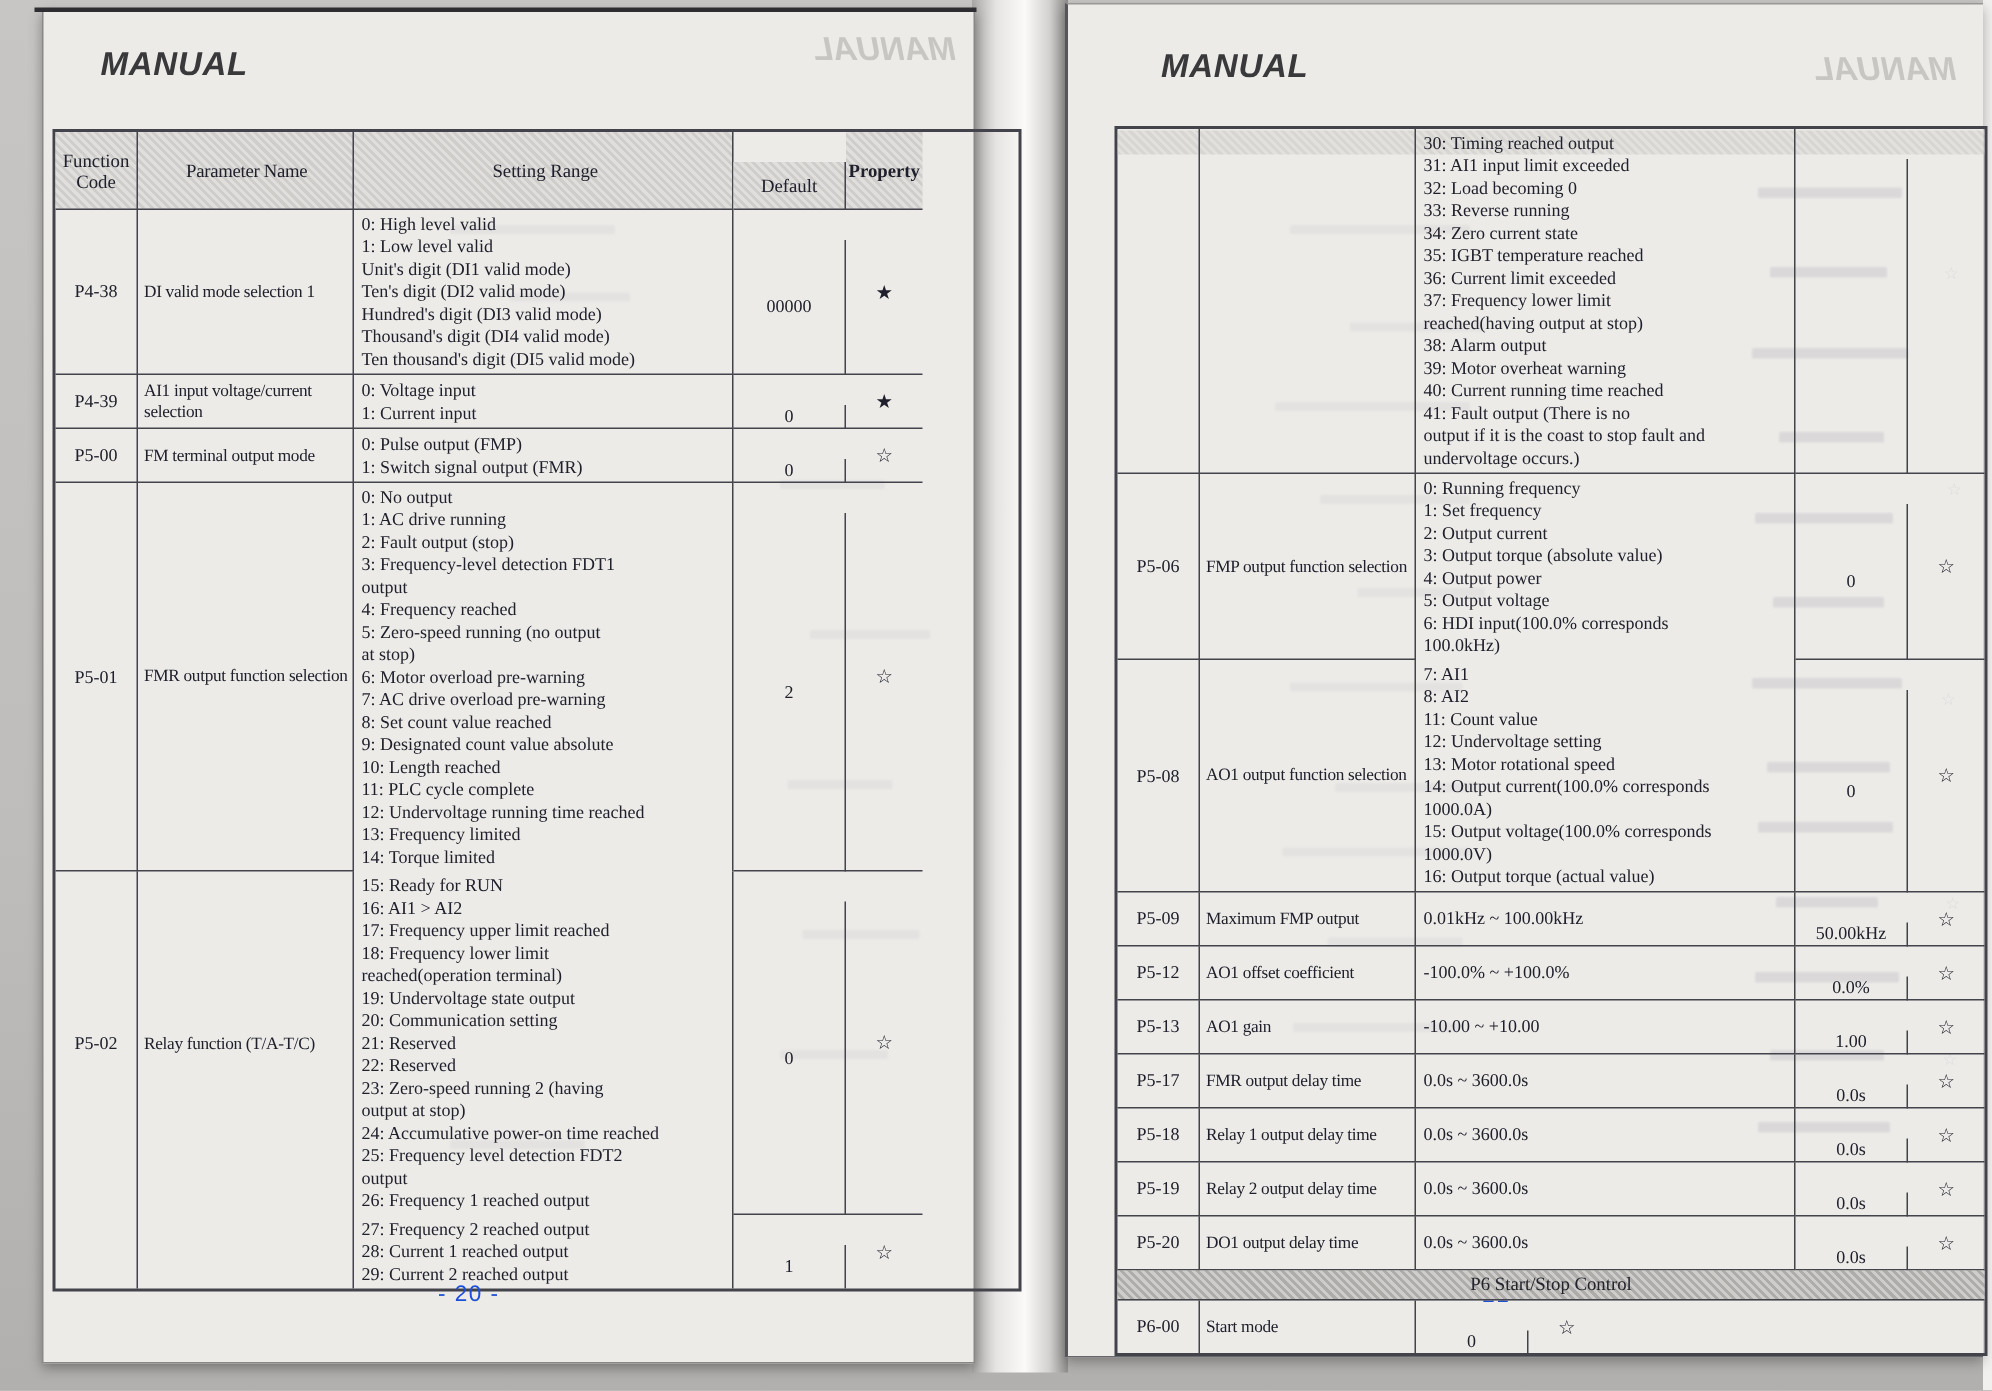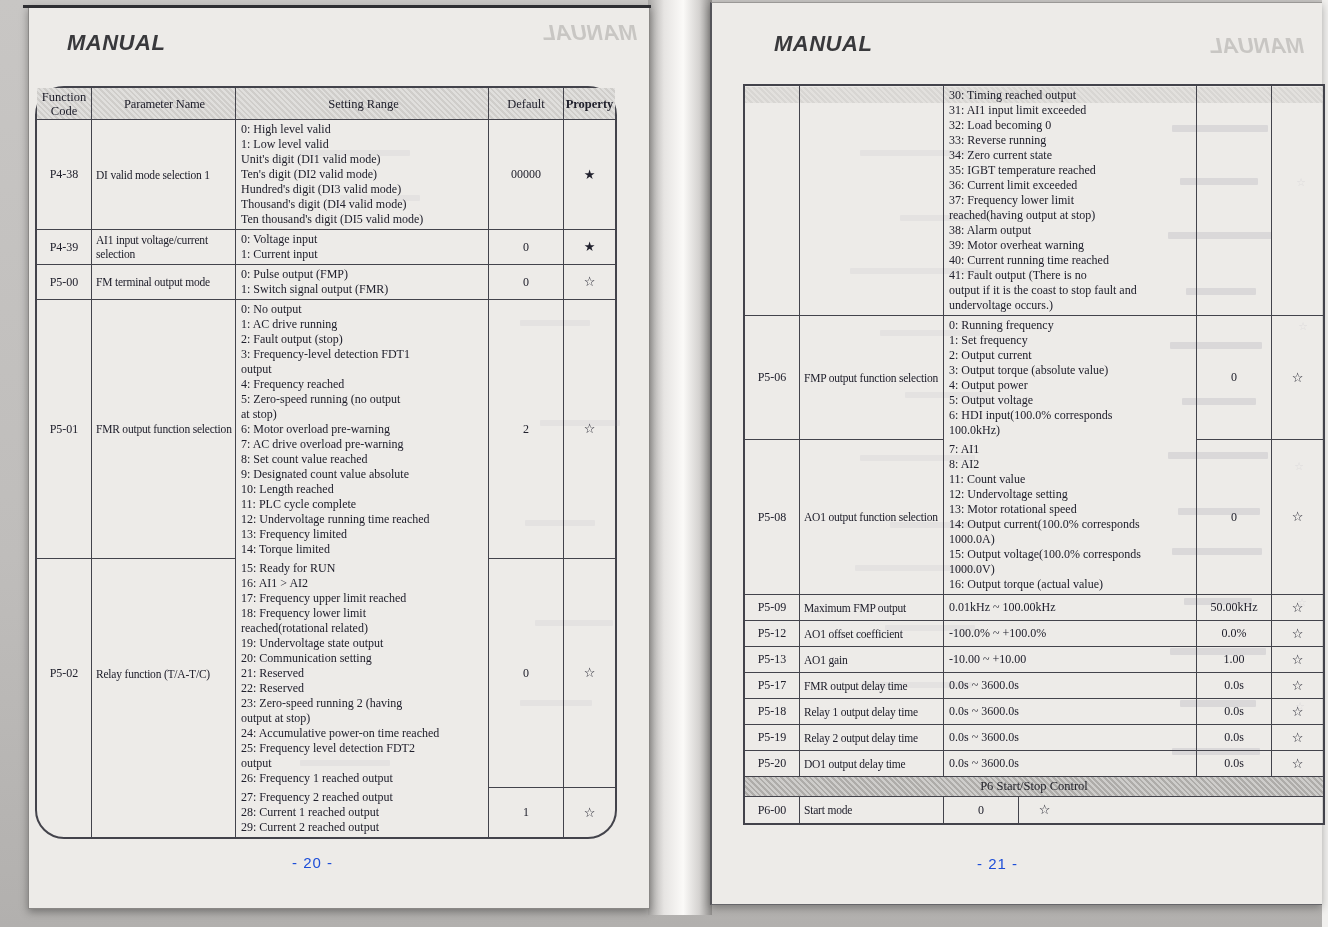--- a/index.html
+++ b/index.html
@@ -29,31 +29,31 @@
   .manual-title{font-family:"Liberation Sans",sans-serif;font-weight:700;font-style:italic;
     font-size:22px;letter-spacing:.5px;color:#39393c;position:absolute;}
   #page-left .manual-title{left:38px;top:24px;}
   #page-right .manual-title{left:62px;top:28px;}
   .ghost-title{font-family:"Liberation Sans",sans-serif;font-weight:700;font-style:italic;
     font-size:22px;color:#c8c6c3;position:absolute;transform:scaleX(-1);filter:blur(.4px);}
   #page-left .ghost-title{right:12px;top:14px;}
   #page-right .ghost-title{right:18px;top:30px;}
 
   .ptable{position:absolute;border:2px solid var(--bc);background:transparent;color:var(--ink);}
-  #left-table{left:6px;top:80px;width:582px;border-radius:29px;}
+  #left-table{left:6px;top:80px;width:646px;}
   #right-table{left:31px;top:81px;width:582px;}
 
   .t-row{display:flex;min-height:26px;align-items:stretch;position:relative;}
   .cell{border-right:1px solid var(--bc);border-bottom:1px solid var(--bc);
     display:flex;flex-direction:column;justify-content:center;position:relative;z-index:1;}
   .t-row:last-child .cell{border-bottom:none;}
   .c-code{width:55px;align-items:center;text-align:center;font-size:12px;}
   .c-name{width:144px;align-items:flex-start;padding:1px 2px 1px 4px;font-size:11.5px;letter-spacing:-.2px;line-height:14px;}
   .c-range{width:253px;align-items:flex-start;padding:2px 2px 2px 5px;font-size:12px;line-height:15px;}
-  .c-def{width:75px;align-items:center;text-align:center;font-size:12px;}
+  .c-def{width:75px;align-items:center;text-align:center;font-size:12px;margin-top:20px;}
   .c-prop{width:51px;align-items:center;text-align:center;font-size:13px;border-right:none;}
   .c-range .line{white-space:nowrap;}
   .no-bb{border-bottom:none !important;}
 
   .t-head .cell{background:var(--headbg);
     background-image:repeating-linear-gradient(45deg,rgba(255,255,255,.25) 0 2px,rgba(0,0,0,.03) 2px 4px);
     font-size:12.5px;text-align:center;align-items:center;min-height:32px;justify-content:center;line-height:14px;}
   .section-bar{border-bottom:1px solid var(--bc);height:20px;display:flex;align-items:center;justify-content:center;
     background:var(--sectbg);
     background-image:repeating-linear-gradient(45deg,rgba(255,255,255,.3) 0 2px,rgba(0,0,0,.06) 2px 4px);
@@ -157,21 +157,21 @@
           </div>
         </div>
         <div class="t-row">
           <div class="cell c-code no-bb">P5-02</div>
           <div class="cell c-name no-bb">Relay function (T/A-T/C)</div>
           <div class="cell c-range no-bb">
             <div class="line">15: Ready for RUN</div>
             <div class="line">16: AI1 &gt; AI2</div>
             <div class="line">17: Frequency upper limit reached</div>
             <div class="line">18: Frequency lower limit</div>
-            <div class="line">reached(rotational related)</div>
+            <div class="line">reached(operation terminal)</div>
             <div class="line">19: Undervoltage state output</div>
             <div class="line">20: Communication setting</div>
             <div class="line">21: Reserved</div>
             <div class="line">22: Reserved</div>
             <div class="line">23: Zero-speed running 2 (having</div>
             <div class="line">output at stop)</div>
             <div class="line">24: Accumulative power-on time reached</div>
             <div class="line">25: Frequency level detection FDT2</div>
             <div class="line">output</div>
             <div class="line">26: Frequency 1 reached output</div>

